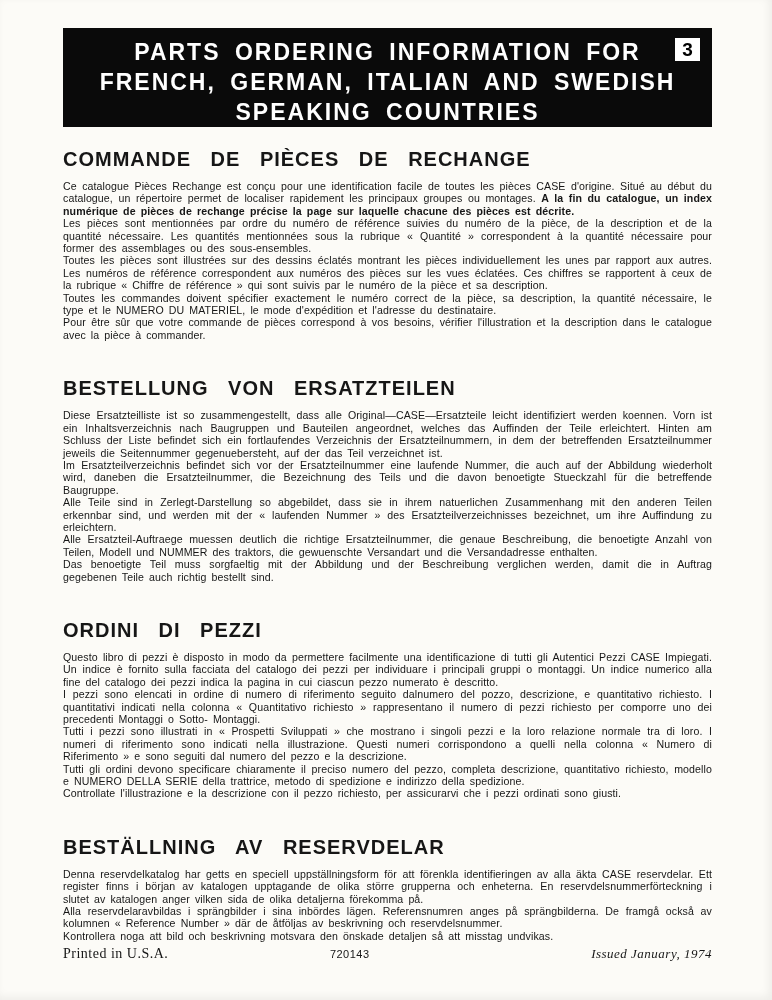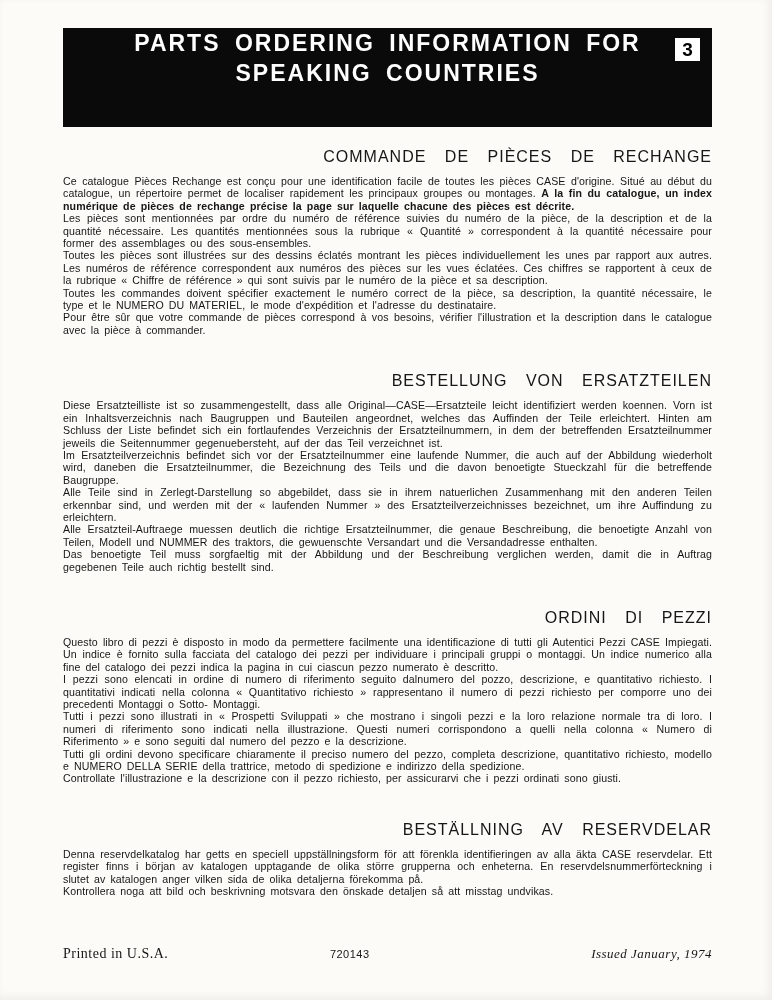--- a/index.html
+++ b/index.html
@@ -18,20 +18,21 @@
     box-shadow:inset -3px -3px 8px rgba(0,0,0,0.06);
   }
   .banner {
     position:absolute;
     left:63px; top:28px;
     width:649px; height:99px;
     background:#0a0a0a;
     color:#ffffff;
     text-align:center;
     box-sizing:border-box;
+    padding-top:9px;
   }
   .banner-line {
     font-weight:bold;
     font-size:23px;
     line-height:30px;
     letter-spacing:2px;
     word-spacing:6px;
     white-space:nowrap;
   }
   .page-badge {
@@ -47,23 +48,23 @@
   }
   .content {
     position:absolute;
     left:63px; top:127px;
     width:649px;
   }
   .lang-section { margin-top:36px; }
   .lang-section:first-child { margin-top:21px; }
   .section-heading {
     margin:0 0 9px 0;
-    text-align:right;
-    font-size:16px;
-    font-weight:normal;
+    text-align:left;
+    font-size:20px;
+    font-weight:bold;
     letter-spacing:1px;
     word-spacing:13px;
   }
   .para {
     margin:0;
     font-size:10.6px;
     line-height:12.4px;
     text-align:justify;
     word-spacing:2px;
     letter-spacing:0.1px;
@@ -90,20 +91,21 @@
     transform:translateX(-30px);
   }
 </style>
 </head>
 <body>
 
 <div class="page">
 
   <div class="banner">
     <div class="banner-line">PARTS ORDERING INFORMATION FOR</div>
+    <div class="banner-line">FRENCH, GERMAN, ITALIAN AND SWEDISH</div>
     <div class="banner-line">SPEAKING COUNTRIES</div>
     <div class="page-badge">3</div>
   </div>
 
   <div class="content" id="sections-container">
       <section class="lang-section">
         <h2 class="section-heading">COMMANDE DE PIÈCES DE RECHANGE</h2>
         <p class="para"><span>Ce catalogue Pièces Rechange est conçu pour une identification facile de toutes les pièces CASE d'origine. Situé au début du catalogue, un répertoire permet de localiser rapidement les principaux groupes ou montages. </span><span class="bold">A la fin du catalogue, un index numérique de pièces de rechange précise la page sur laquelle chacune des pièces est décrite.</span></p>
         <p class="para"><span>Les pièces sont mentionnées par ordre du numéro de référence suivies du numéro de la pièce, de la description et de la quantité nécessaire. Les quantités mentionnées sous la rubrique « Quantité » correspondent à la quantité nécessaire pour former des assemblages ou des sous-ensembles.</span></p>
         <p class="para"><span>Toutes les pièces sont illustrées sur des dessins éclatés montrant les pièces individuellement les unes par rapport aux autres. Les numéros de référence correspondent aux numéros des pièces sur les vues éclatées. Ces chiffres se rapportent à ceux de la rubrique « Chiffre de référence » qui sont suivis par le numéro de la pièce et sa description.</span></p>
@@ -122,20 +124,21 @@
         <h2 class="section-heading">ORDINI DI PEZZI</h2>
         <p class="para"><span>Questo libro di pezzi è disposto in modo da permettere facilmente una identificazione di tutti gli Autentici Pezzi CASE Impiegati. Un indice è fornito sulla facciata del catalogo dei pezzi per individuare i principali gruppi o montaggi. Un indice numerico alla fine del catalogo dei pezzi indica la pagina in cui ciascun pezzo numerato è descritto.</span></p>
         <p class="para"><span>I pezzi sono elencati in ordine di numero di riferimento seguito dalnumero del pozzo, descrizione, e quantitativo richiesto. I quantitativi indicati nella colonna « Quantitativo richiesto » rappresentano il numero di pezzi richiesto per comporre uno dei precedenti Montaggi o Sotto- Montaggi.</span></p>
         <p class="para"><span>Tutti i pezzi sono illustrati in « Prospetti Sviluppati » che mostrano i singoli pezzi e la loro relazione normale tra di loro. I numeri di riferimento sono indicati nella illustrazione. Questi numeri corrispondono a quelli nella colonna « Numero di Riferimento » e sono seguiti dal numero del pezzo e la descrizione.</span></p>
         <p class="para"><span>Tutti gli ordini devono specificare chiaramente il preciso numero del pezzo, completa descrizione, quantitativo richiesto, modello e NUMERO DELLA SERIE della trattrice, metodo di spedizione e indirizzo della spedizione.</span></p>
         <p class="para"><span>Controllate l'illustrazione e la descrizione con il pezzo richiesto, per assicurarvi che i pezzi ordinati sono giusti.</span></p>
       </section>
       <section class="lang-section">
         <h2 class="section-heading">BESTÄLLNING AV RESERVDELAR</h2>
         <p class="para"><span>Denna reservdelkatalog har getts en speciell uppställningsform för att förenkla identifieringen av alla äkta CASE reservdelar. Ett register finns i början av katalogen upptagande de olika större grupperna och enheterna. En reservdelsnummerförteckning i slutet av katalogen anger vilken sida de olika detaljerna förekomma på.</span></p>
+        <p class="para"><span>Alla reservdelaravbildas i sprängbilder i sina inbördes lägen. Referensnumren anges på sprängbilderna. De framgå också av kolumnen « Reference Number » där de åtföljas av beskrivning och reservdelsnummer.</span></p>
         <p class="para"><span>Kontrollera noga att bild och beskrivning motsvara den önskade detaljen så att misstag undvikas.</span></p>
       </section>
     </div>
 
   <div class="footer">
     <span class="footer-left">Printed in U.S.A.</span>
     <span class="footer-center">720143</span>
     <span class="footer-right">Issued January, 1974</span>
   </div>
 

